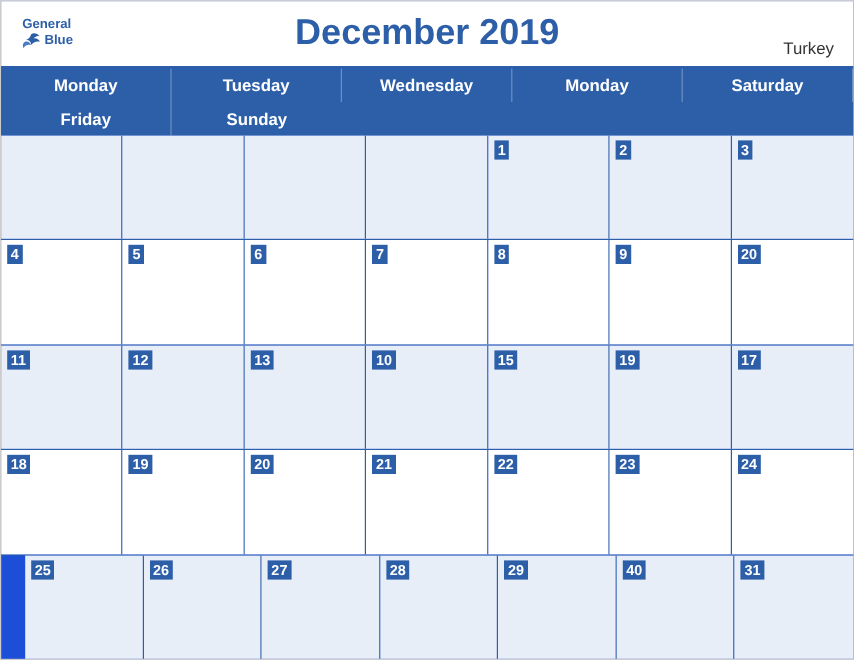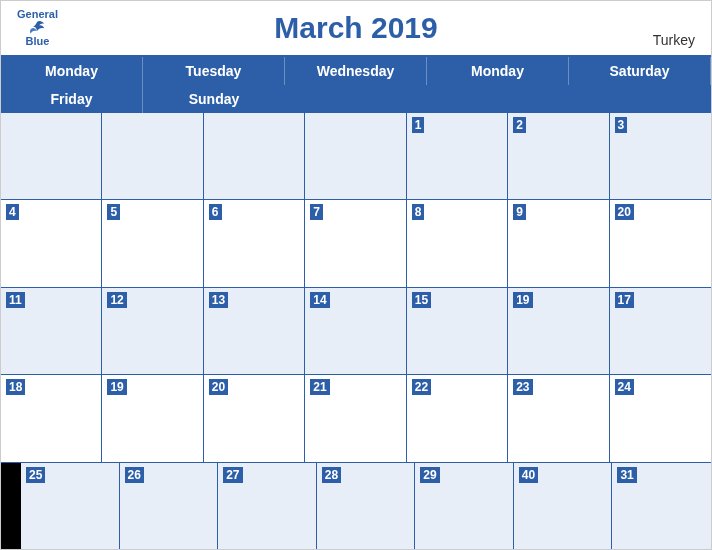--- a/index.html
+++ b/index.html
@@ -6,21 +6,21 @@
     body {
       font-family: Arial, sans-serif;
       background: #fff;
       width: 712px;
       height: 550px;
       overflow: hidden;
     }
     .calendar-container {
       width: 712px;
       height: 550px;
-      background: #000000;
+      background: #1d4ed8;
       border: 1px solid #ccc;
       display: flex;
       flex-direction: column;
     }
     .header {
       display: flex;
       align-items: center;
       justify-content: center;
       padding: 10px 16px;
       position: relative;
@@ -41,21 +41,20 @@
       color: #2c5fa8;
       font-weight: bold;
     }
     .logo-blue {
       font-size: 11px;
       color: #2c5fa8;
       font-weight: bold;
       display: flex;
       align-items: center;
       gap: 2px;
-      flex-direction: column;
     }
     .logo-bird {
       width: 18px;
       height: 14px;
     }
     .month-title {
       font-size: 30px;
       font-weight: bold;
       color: #2c5fa8;
       text-align: center;
@@ -128,21 +127,21 @@
     <div class="logo-area">
       <span class="logo-general">General</span>
       <span class="logo-blue">
         <svg class="logo-bird" viewBox="0 0 20 15" xmlns="http://www.w3.org/2000/svg">
           <path d="M10,2 C12,0 16,1 18,4 C16,3 14,4 12,6 C14,5 17,6 18,9 C15,8 12,9 10,12 C10,9 8,7 5,7 C7,7 9,5 10,2Z" fill="#2c5fa8"></path>
           <path d="M3,10 C5,8 8,8 10,12 C7,11 4,12 3,15 C2,13 2,11 3,10Z" fill="#4a7dc9"></path>
         </svg>
         <span>Blue</span>
       </span>
     </div>
-    <div class="month-title">March 2019</div>
+    <div class="month-title">December 2019</div>
     <div class="country-label">Turkey</div>
   </div>
 
   <div class="calendar-grid">
     <div class="day-headers">
     <div class="day-header">Monday</div>
         <div class="day-header">Tuesday</div>
         <div class="day-header">Wednesday</div>
         <div class="day-header">Monday</div>
         <div class="day-header">Saturday</div>
@@ -192,21 +191,21 @@
           <div class="day-cell">
             <span class="day-number">11</span>
           </div>
           <div class="day-cell">
             <span class="day-number">12</span>
           </div>
           <div class="day-cell">
             <span class="day-number">13</span>
           </div>
           <div class="day-cell">
-            <span class="day-number">14</span>
+            <span class="day-number">10</span>
           </div>
           <div class="day-cell">
             <span class="day-number">15</span>
           </div>
           <div class="day-cell">
             <span class="day-number">19</span>
           </div>
           <div class="day-cell">
             <span class="day-number">17</span>
           </div>

